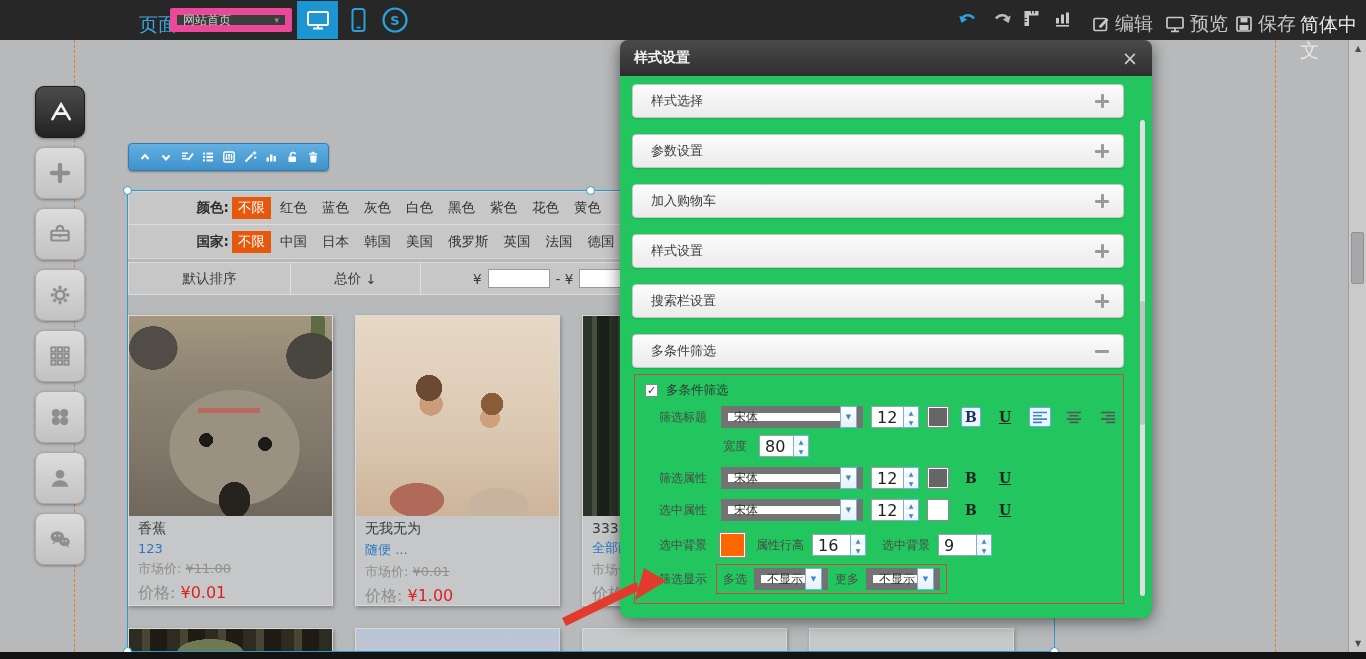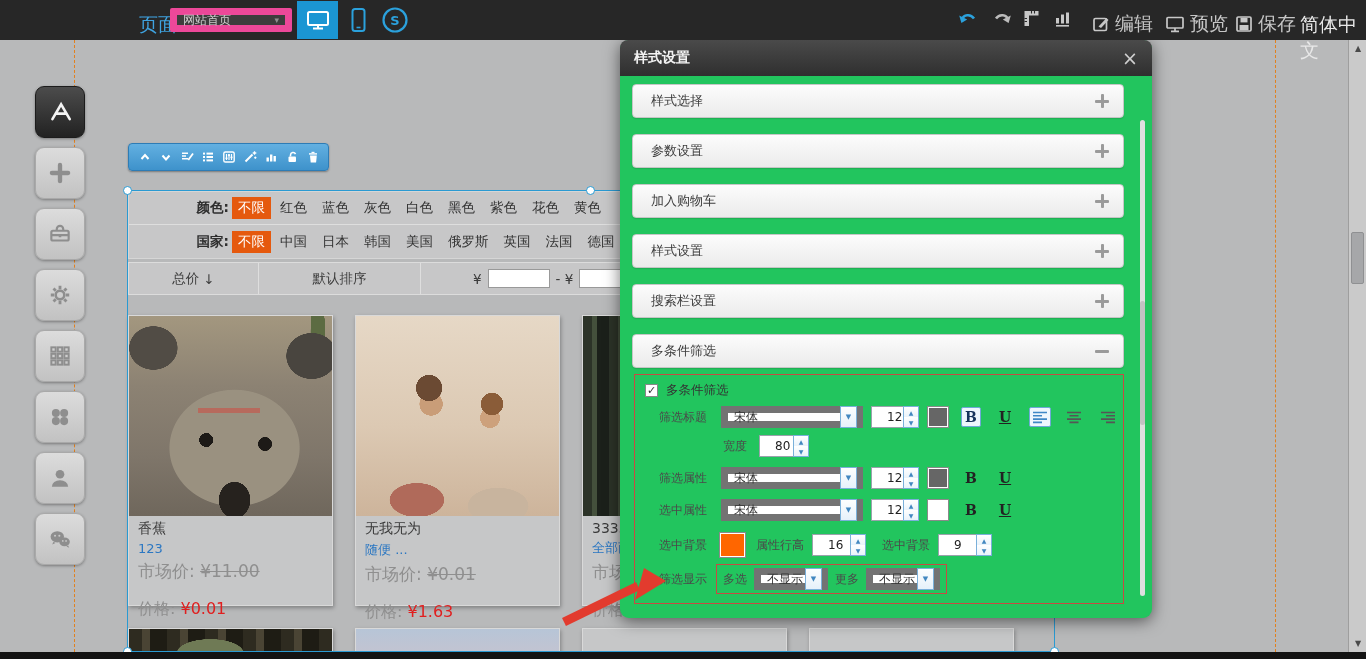--- a/index.html
+++ b/index.html
@@ -50,21 +50,21 @@
   .sc2{width:130px;border-right:1px solid #dedede;gap:4px;}
   .sc3{flex:1;justify-content:flex-start;padding-left:52px;gap:6px;cursor:default;}
   .price-input{width:62px;height:19px;border:1px solid #999;background:#fff;font-size:12px;padding:0 3px;}
 
   
   .card{position:absolute;width:205px;background:#c6c7c8;border:1px solid #d9d9d9;box-shadow:1px 2px 4px rgba(0,0,0,.3);z-index:3;}
   .pimg{width:100%;height:200px;}
   .pinfo{padding:4px 9px 6px 9px;height:89px;}
   .p-title{font-size:14px;color:#3a3a3a;margin-bottom:3px;}
   .p-link{font-size:13px;color:#2b77c2;margin-bottom:4px;cursor:pointer;}
-  .p-market{font-size:17px;color:#8f8f8f;margin-bottom:16px;}
+  .p-market{font-size:13px;color:#8f8f8f;margin-bottom:5px;}
   .p-market .val{text-decoration:line-through;}
   .p-price{font-size:16px;color:#8f8f8f;}
   .p-price .val{color:#e01f1f;}
 
   .img-koala{background:
     radial-gradient(ellipse 40px 36px at 12% 16%,#514c45 0 60%,transparent 61%),
     radial-gradient(ellipse 42px 38px at 90% 20%,#49453f 0 60%,transparent 61%),
     radial-gradient(circle 7px at 38% 62%,#1d1a17 0 99%,transparent 100%),
     radial-gradient(circle 7px at 67% 64%,#1d1a17 0 99%,transparent 100%),
     radial-gradient(ellipse 26px 30px at 52% 92%,#26221e 0 60%,transparent 61%),
@@ -110,21 +110,21 @@
   .checkbox{width:13px;height:13px;background:#fff;border:1px solid #888;display:flex;align-items:center;justify-content:center;font-size:11px;color:#333;cursor:pointer;}
   .chk-lb{margin-left:8px;font-size:12.5px;color:#333;}
   .frow{display:flex;align-items:center;margin-left:24px;font-size:12px;color:#4a4a4a;}
   .flabel{width:62px;text-align:left;flex:none;}
   .sel{height:22px;background:#fff;border:7px solid #737373;display:flex;align-items:center;font-size:12px;color:#333;cursor:pointer;}
   .sel .tx{flex:1;padding:0 6px;white-space:nowrap;overflow:hidden;}
   .sel .db{width:17px;height:22px;margin:-1px -1px -1px 0;border:1px solid #7ab0da;background:linear-gradient(#fdfefe,#e6f1fa);color:#4287c0;font-size:7px;display:flex;align-items:center;justify-content:center;}
   .w142{width:142px;flex:none;}
   .w74{width:74px;flex:none;justify-content:center;}
   .spin{height:22px;background:#fff;border:1px solid #9aa2ab;display:flex;flex:none;}
-  .spin .num{padding:0 15px;font-size:12px;display:flex;align-items:center;color:#222;}
+  .spin .num{padding:0 5px;font-size:16px;display:flex;align-items:center;color:#222;}
   .spin .ud{width:16px;margin:-1px -1px -1px 0;border:1px solid #7ab0da;display:flex;flex-direction:column;cursor:pointer;}
   .spin .ud span{flex:1;font-size:6px;color:#4287c0;display:flex;align-items:center;justify-content:center;background:linear-gradient(#fff,#e9f3fb);}
   .spin.w52 .num{width:31px;}
   .spin.w54 .num{width:33px;}
   .spin.w58 .num{width:37px;}
   .swatch{width:22px;height:22px;border:1px solid #8a8a8a;box-shadow:inset 0 0 0 1px #fff;flex:none;cursor:pointer;}
   .swatch.big{width:27px;height:26px;}
   .bu{width:20px;height:20px;display:flex;align-items:center;justify-content:center;font-family:"DejaVu Serif","Liberation Serif",serif;font-weight:bold;font-size:14px;color:#222;border:1px solid transparent;flex:none;cursor:pointer;}
   .bu.on{border-color:#6fa9d8;background:#eef6fd;border-radius:2px;color:#16335c;}
   .bu.u{text-decoration:underline;}
@@ -334,25 +334,25 @@
           <span class="fopt">美国</span>
           <span class="fopt">俄罗斯</span>
           <span class="fopt">英国</span>
           <span class="fopt">法国</span>
           <span class="fopt">德国</span>
         </span>
     </div>
   </div>
 
   <div class="sort-bar">
+    <div class="sort-cell sc1">默认排序</div>
     <div class="sort-cell sc2">
       <span>总价</span>
       <span>↓</span>
     </div>
-    <div class="sort-cell sc1">默认排序</div>
     <div class="sort-cell sc3">
       <span>¥</span>
       <input class="price-input" style="">
       <span>- ¥</span>
       <input class="price-input" style="">
     </div>
   </div>
 
   <div class="card" style="left:128px;top:315px;">
     <div class="pimg img-koala wmark"></div>
@@ -362,21 +362,21 @@
       <div class="p-market"><span>市场价:</span> <span class="val">¥11.00</span></div>
       <div class="p-price"><span>价格:</span> <span class="val">¥0.01</span></div>
     </div>
   </div>
   <div class="card" style="left:355px;top:315px;">
     <div class="pimg img-kids"></div>
     <div class="pinfo">
       <div class="p-title">无我无为</div>
       <div class="p-link">随便 ...</div>
       <div class="p-market"><span>市场价:</span> <span class="val">¥0.01</span></div>
-      <div class="p-price"><span>价格:</span> <span class="val">¥1.63</span></div>
+      <div class="p-price"><span>价格:</span> <span class="val">¥1.00</span></div>
     </div>
   </div>
   <div class="card" style="left:582px;top:315px;">
     <div class="pimg img-dark"></div>
     <div class="pinfo">
       <div class="p-title">3333</div>
       <div class="p-link">全部商</div>
       <div class="p-market"><span>市场价:</span> <span class="val">¥</span></div>
       <div class="p-price"><span>价格:</span> <span class="val">¥</span></div>
     </div>

